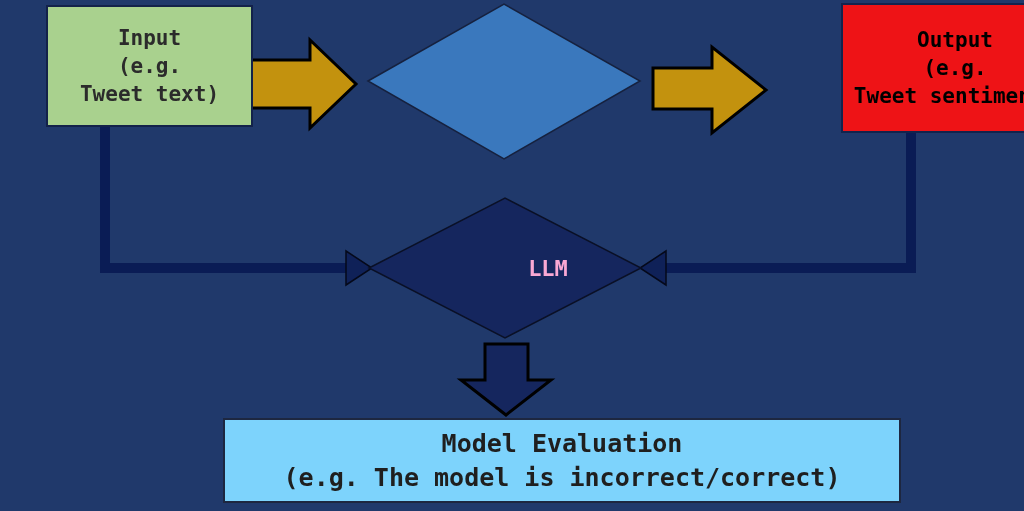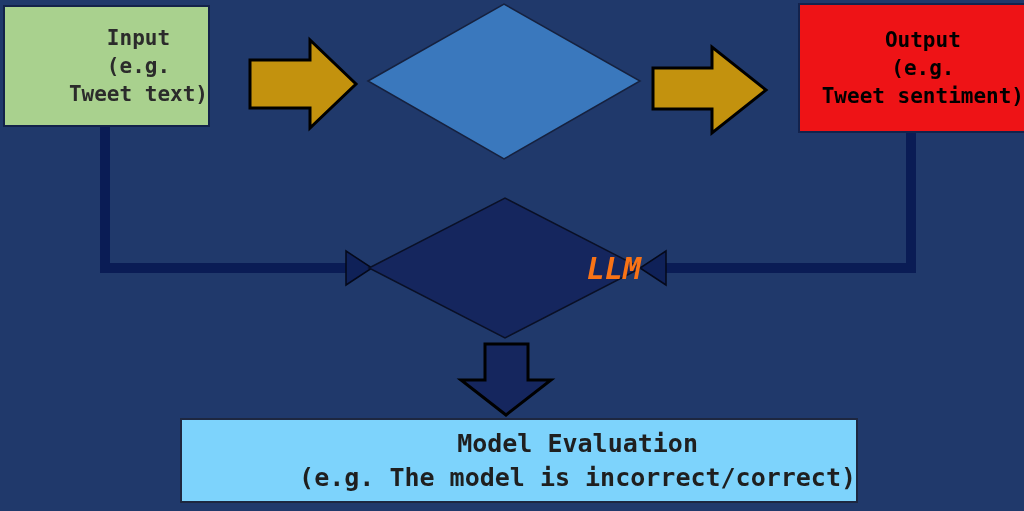--- a/index.html
+++ b/index.html
@@ -20,23 +20,24 @@
     position: absolute;
     left: 0;
     top: 0;
     width: 1024px;
     height: 511px;
   }
   .node {
     position: absolute;
     display: flex;
     align-items: center;
-    justify-content: flex-end;
+    justify-content: center;
     text-align: center;
     box-sizing: border-box;
+    margin-left: 43px;
   }
   .node-label {
     white-space: pre-line;
   }
   #input-node {
     left: 3px; top: 5px;
     width: 207px; height: 122px;
     background: #A9D18E;
     border: 2px solid #13224A;
     color: #2B2B2B;
@@ -56,24 +57,23 @@
   #preexisting-label-box {
     left: 368px; top: 4px;
     width: 272px; height: 155px;
     color: #FFFFFF;
     font-size: 26px;
     line-height: 33px;
   }
   #llm-label-box {
     left: 369px; top: 198px;
     width: 272px; height: 140px;
-    color: #f97316;
-    font-size: 30px;
+    color: #f9a8d4;
+    font-size: 22px;
     line-height: 33px;
-    font-style: italic;
   }
   #evaluation-node {
     left: 180px; top: 418px;
     width: 678px; height: 85px;
     background: #7dd3fc;
     border: 2px solid #1D2740;
     color: #1F1F1F;
     font-size: 25px;
     line-height: 34px;
   }

